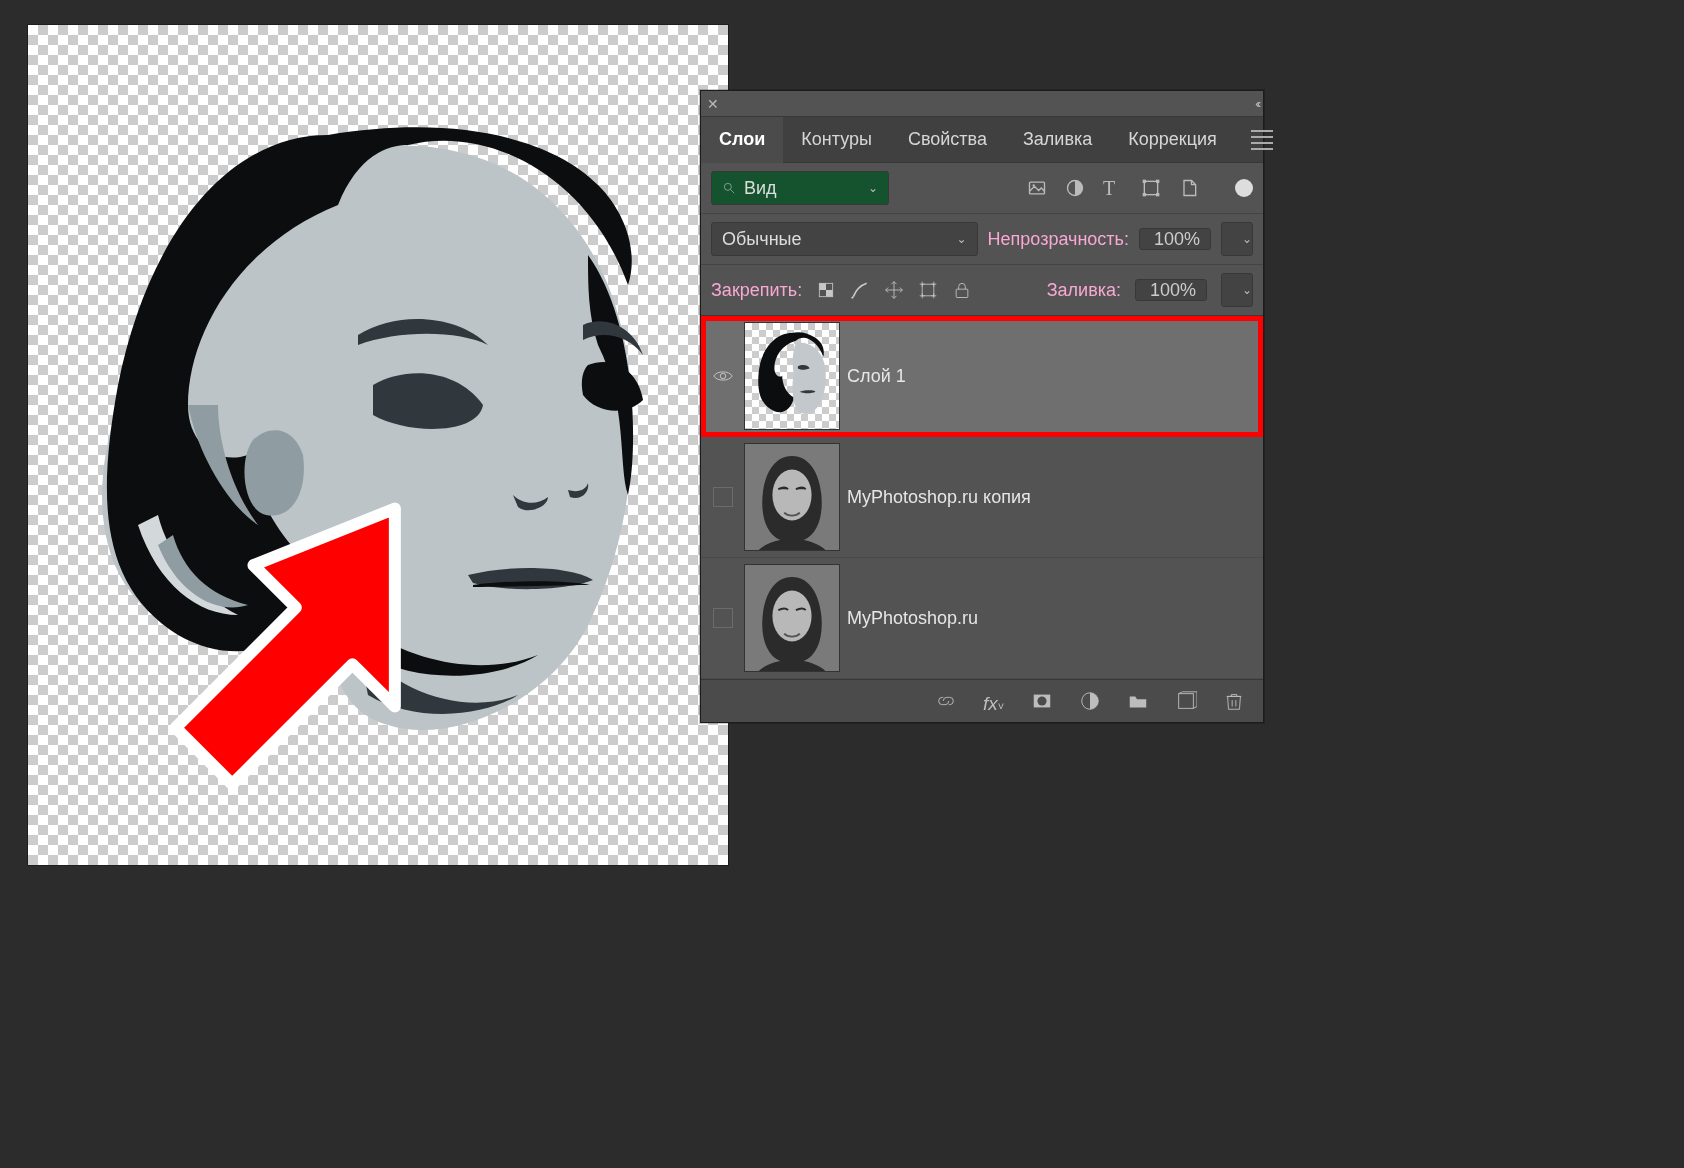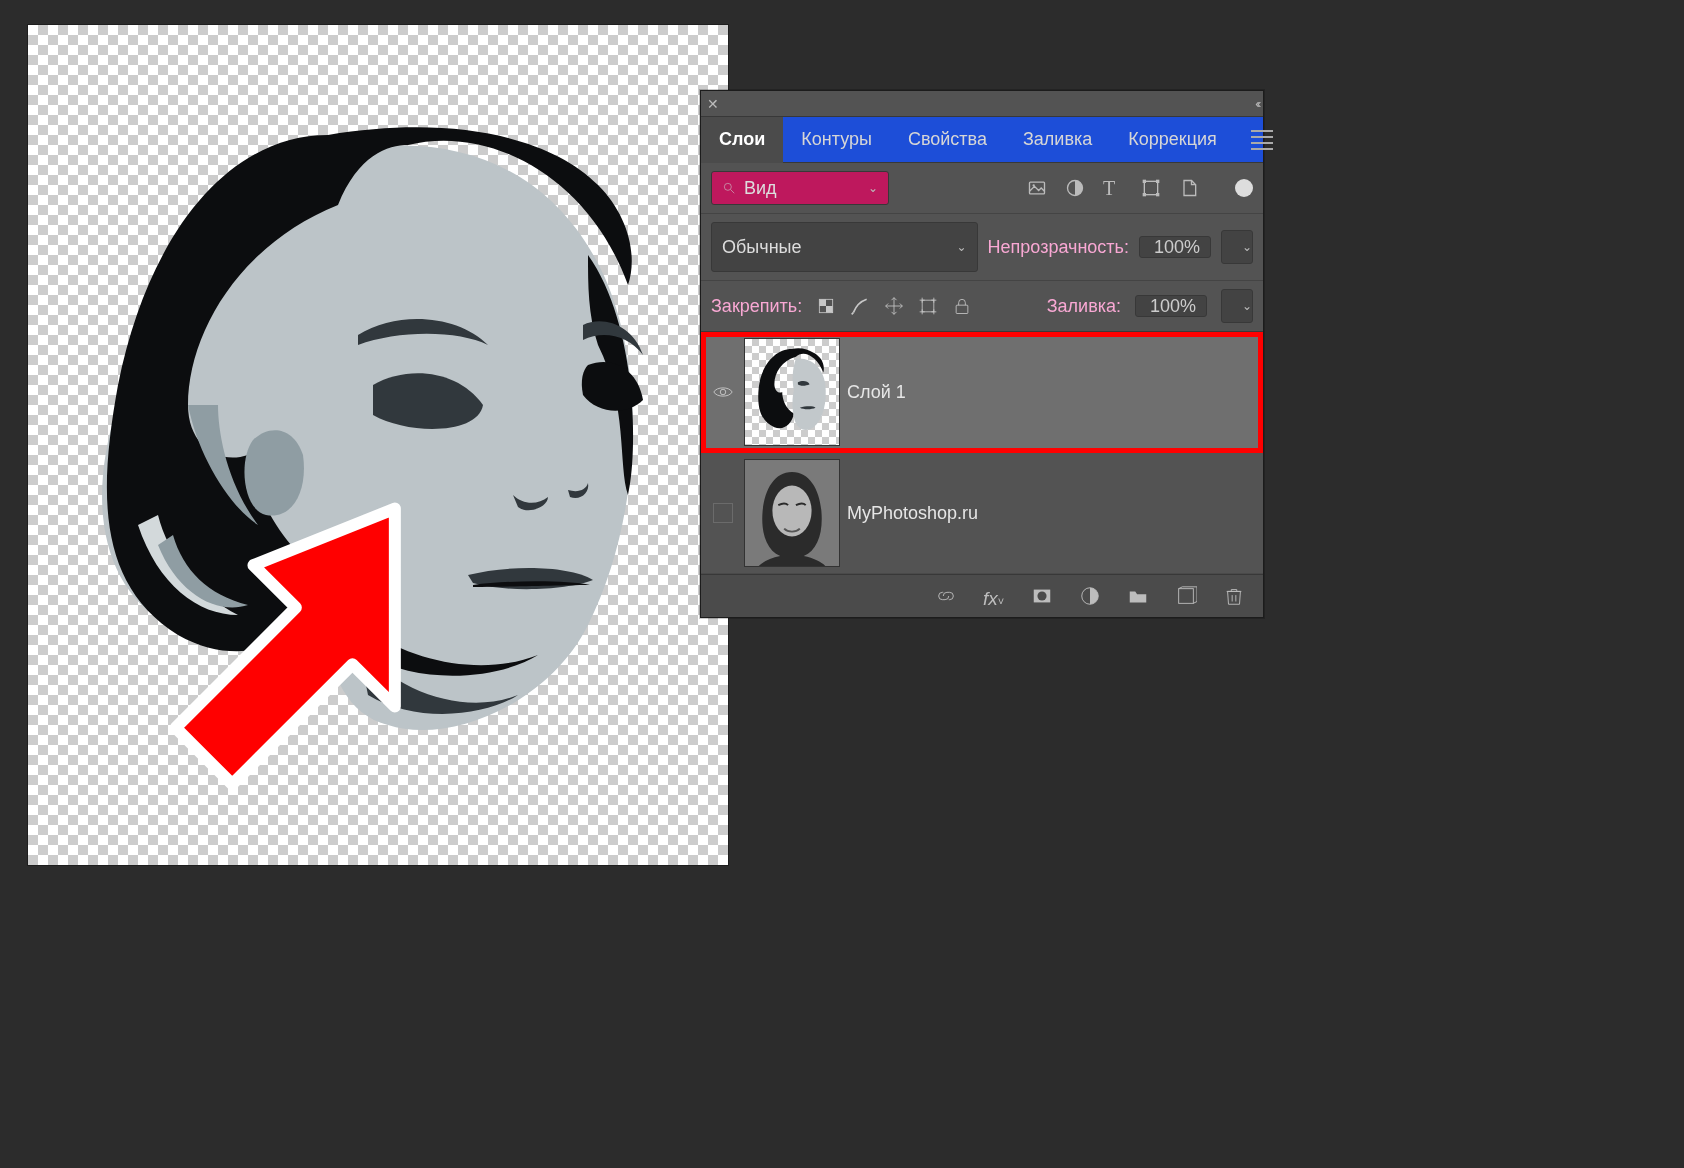--- a/index.html
+++ b/index.html
@@ -15,34 +15,34 @@
     background-position:0 0,0 10px,10px -10px,-10px 0;
     box-shadow:0 0 0 1px rgba(0,0,0,.3);}
   .canvas svg{width:100%;height:100%;display:block}
   .arrow{position:absolute;left:150px;top:470px;pointer-events:none}
   
   .panel{position:absolute;left:700px;top:90px;width:564px;background:#535353;border:1px solid #1c1c1c;box-shadow:0 0 0 1px rgba(0,0,0,.2)}
   .panel-head{display:flex;align-items:center;height:26px;background:#535353;border-bottom:1px solid #383838;padding:0 6px;color:#bbb}
   .panel-head .x{font-size:14px}
   .panel-head .collapse{margin-left:auto;display:flex;gap:4px;align-items:center}
   .panel-head .chevpair{letter-spacing:-6px;font-size:13px}
-  .tabs{display:flex;align-items:center;background:#1d4ed8;height:46px;border-bottom:1px solid #383838}
+  .tabs{display:flex;align-items:center;background:#404040;height:46px;border-bottom:1px solid #383838}
   .tab{padding:0 18px;height:46px;display:flex;align-items:center;color:#d6d6d6;font-size:18px}
   .tab.active{background:#4b4b4b;font-weight:600;color:#fff}
   .menu-icon{margin-left:auto;padding:0 16px;display:flex;flex-direction:column;gap:4px}
   .menu-icon span{display:block;width:22px;height:2px;background:#aaa}
   .row{display:flex;align-items:center;padding:8px 10px;gap:10px;border-bottom:1px solid #444}
-  .search{display:flex;align-items:center;gap:8px;background:#be185d;border:1px solid #383838;padding:4px 10px;width:178px;height:34px;border-radius:3px;color:#ddd}
+  .search{display:flex;align-items:center;gap:8px;background:#14532d;border:1px solid #383838;padding:4px 10px;width:178px;height:34px;border-radius:3px;color:#ddd}
   .chev{margin-left:auto;font-size:12px;color:#bbb}
   .search svg{width:14px;height:14px;stroke:#ccc;fill:none}
   .filter-icons{display:flex;gap:18px;margin-left:auto;align-items:center}
   .filter-icons svg,.filter-icons .glyph{width:20px;height:20px;color:#bbb;fill:none;stroke:#bbb;stroke-width:1.6}
   .glyph{font-size:20px;line-height:20px}
   .dot{width:18px;height:18px;border-radius:50%;background:#ddd;margin-left:18px}
-  .select{display:flex;align-items:center;background:#434343;border:1px solid #383838;height:50px;padding:0 10px;border-radius:3px;color:#ddd}
+  .select{display:flex;align-items:center;background:#434343;border:1px solid #383838;height:34px;padding:0 10px;border-radius:3px;color:#ddd}
   .select.wide{flex:1}
   .lbl{color:#f9a8d4}
   .valbox{display:flex;align-items:center;background:#434343;border:1px solid #383838;height:22px;padding:0 10px;width:72px;justify-content:flex-end;border-radius:3px}
   .chevbtn{display:flex;align-items:center;justify-content:center;background:#434343;border:1px solid #383838;height:34px;width:32px;border-radius:3px}
   .lock-row{display:flex;align-items:center;gap:14px;padding:8px 10px;border-bottom:1px solid #3a3a3a}
   .lock-row .icons{display:flex;gap:14px;align-items:center}
   .lock-row svg,.lock-row .gicon{width:20px;height:20px;stroke:#c8c8c8;fill:none;color:#c8c8c8}
   .layers{}
   .layer{display:flex;align-items:center;gap:7px;padding:6px 8px;border-bottom:1px solid #4a4a4a;background:#535353}
   .layer.selected{background:#6f6f6f;outline:5px solid #ff0000;outline-offset:-5px}
@@ -233,20 +233,35 @@
         <div class="thumb trans">
           <svg viewBox="0 0 96 108">
             <path fill="#0c0d0f" d="M48 10 C30 10 16 28 14 50 C12 70 16 84 30 90 C40 94 48 86 50 76 C42 72 38 62 38 54 C34 56 30 52 30 46 C30 34 38 22 52 18 C60 10 74 18 80 34 C82 26 78 18 70 14 C64 10 56 8 48 10 Z"></path>
             <path fill="#c2c8cb" d="M52 20 C68 18 80 30 82 46 C84 64 80 82 70 90 C62 96 52 92 50 80 C48 70 48 60 50 52 C48 44 48 30 52 20 Z"></path>
             <path fill="#31383d" d="M54 44 C58 42 64 42 66 46 C62 48 56 48 54 46 Z M56 70 C62 68 70 68 72 70 C68 72 60 72 56 70 Z"></path>
           </svg>
         </div>
         <span class="layer-name">Слой 1</span>
       </div>
 
+      <div class="layer">
+        <div class="vis">
+            <span class="box"></span>
+          </div>
+        <div class="thumb">
+          <svg viewBox="0 0 96 108">
+            <rect width="96" height="108" fill="#7a7a7a"></rect>
+            <path fill="#2b2b2b" d="M48 12 C30 12 20 30 18 52 C16 74 22 92 36 98 C26 100 18 104 14 108 L82 108 C78 104 70 100 60 98 C74 92 80 74 78 52 C76 30 66 12 48 12 Z"></path>
+            <ellipse cx="48" cy="52" rx="20" ry="26" fill="#b8b8b8"></ellipse>
+            <path fill="#2b2b2b" d="M34 46 C38 44 42 44 44 46 M52 46 C56 44 60 44 62 46" stroke="#2b2b2b" stroke-width="2"></path>
+            <path d="M40 70 C44 74 52 74 56 70" stroke="#555" stroke-width="2" fill="none"></path>
+          </svg>
+        </div>
+        <span class="layer-name">MyPhotoshop.ru копия</span>
+      </div>
 
       <div class="layer">
         <div class="vis">
             <span class="box"></span>
           </div>
         <div class="thumb">
           <svg viewBox="0 0 96 108">
             <rect width="96" height="108" fill="#7a7a7a"></rect>
             <path fill="#2b2b2b" d="M48 12 C30 12 20 30 18 52 C16 74 22 92 36 98 C26 100 18 104 14 108 L82 108 C78 104 70 100 60 98 C74 92 80 74 78 52 C76 30 66 12 48 12 Z"></path>
             <ellipse cx="48" cy="52" rx="20" ry="26" fill="#b8b8b8"></ellipse>

